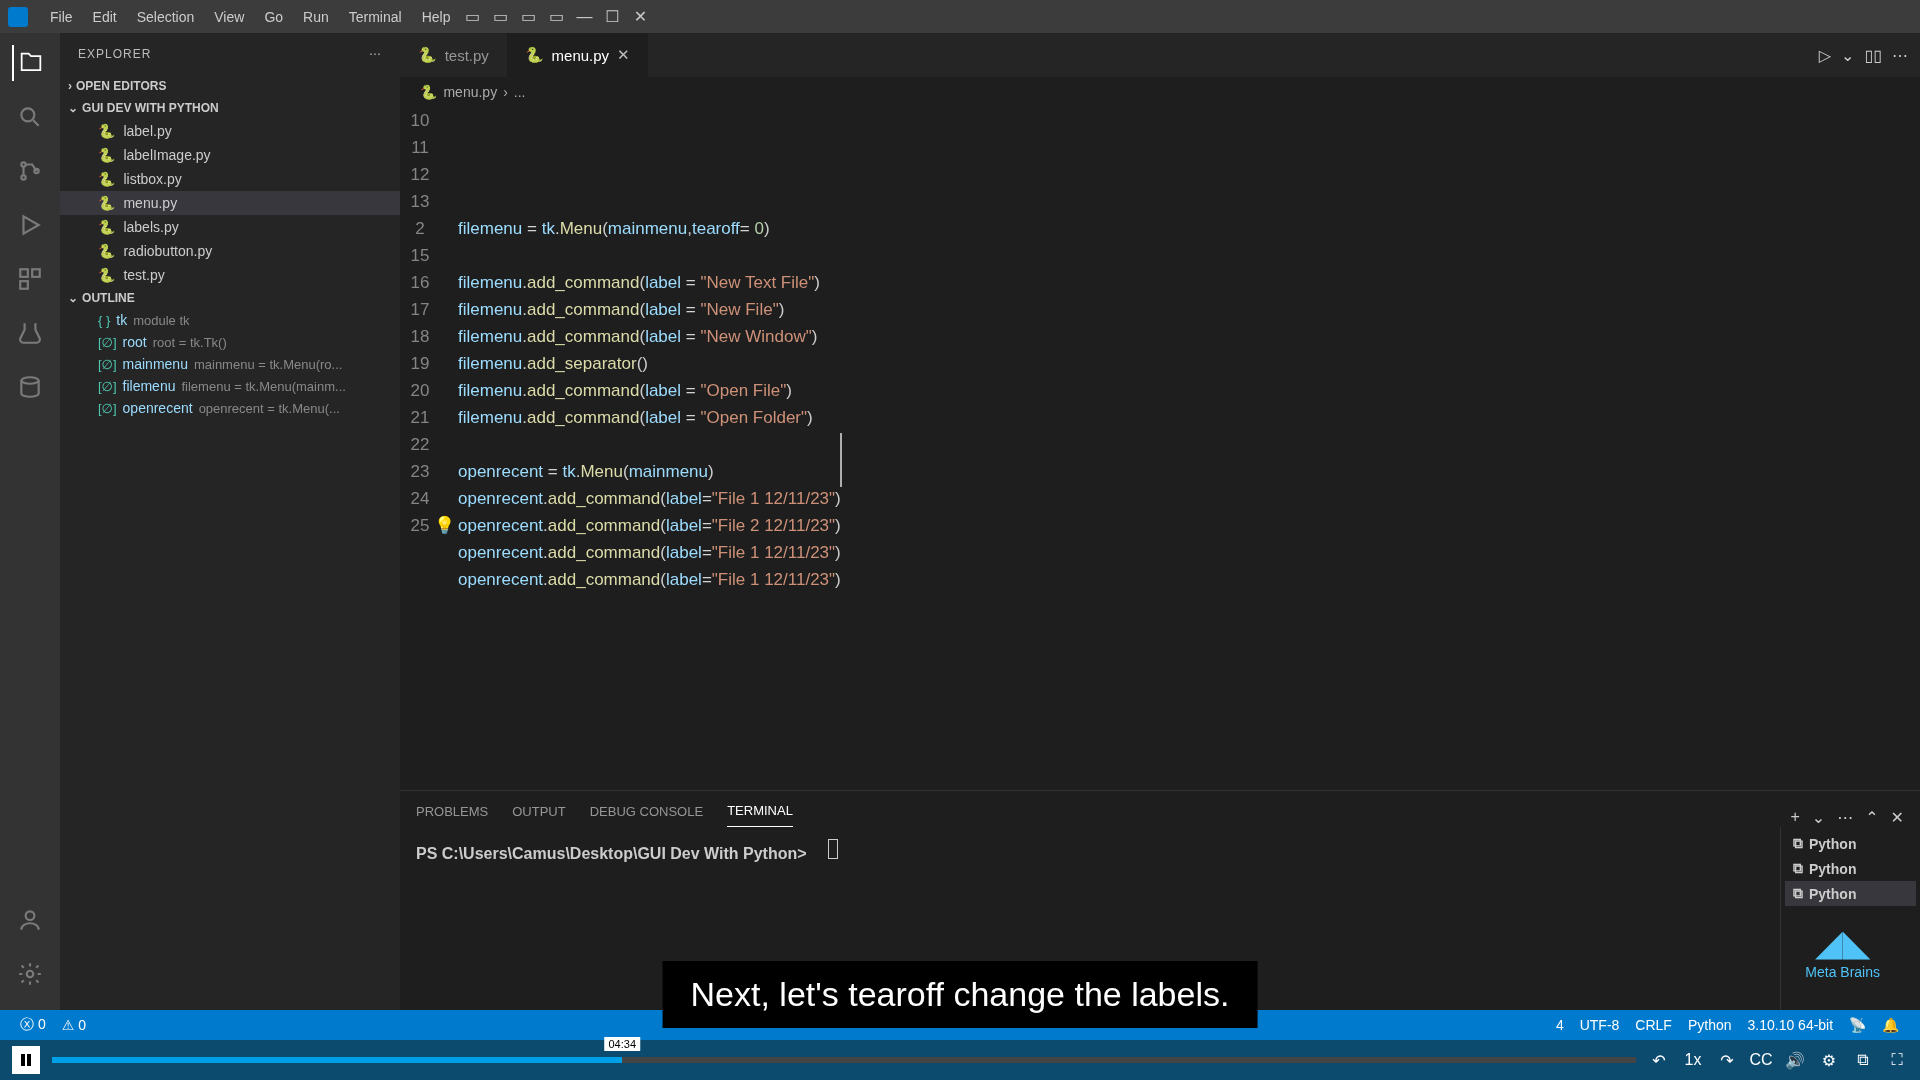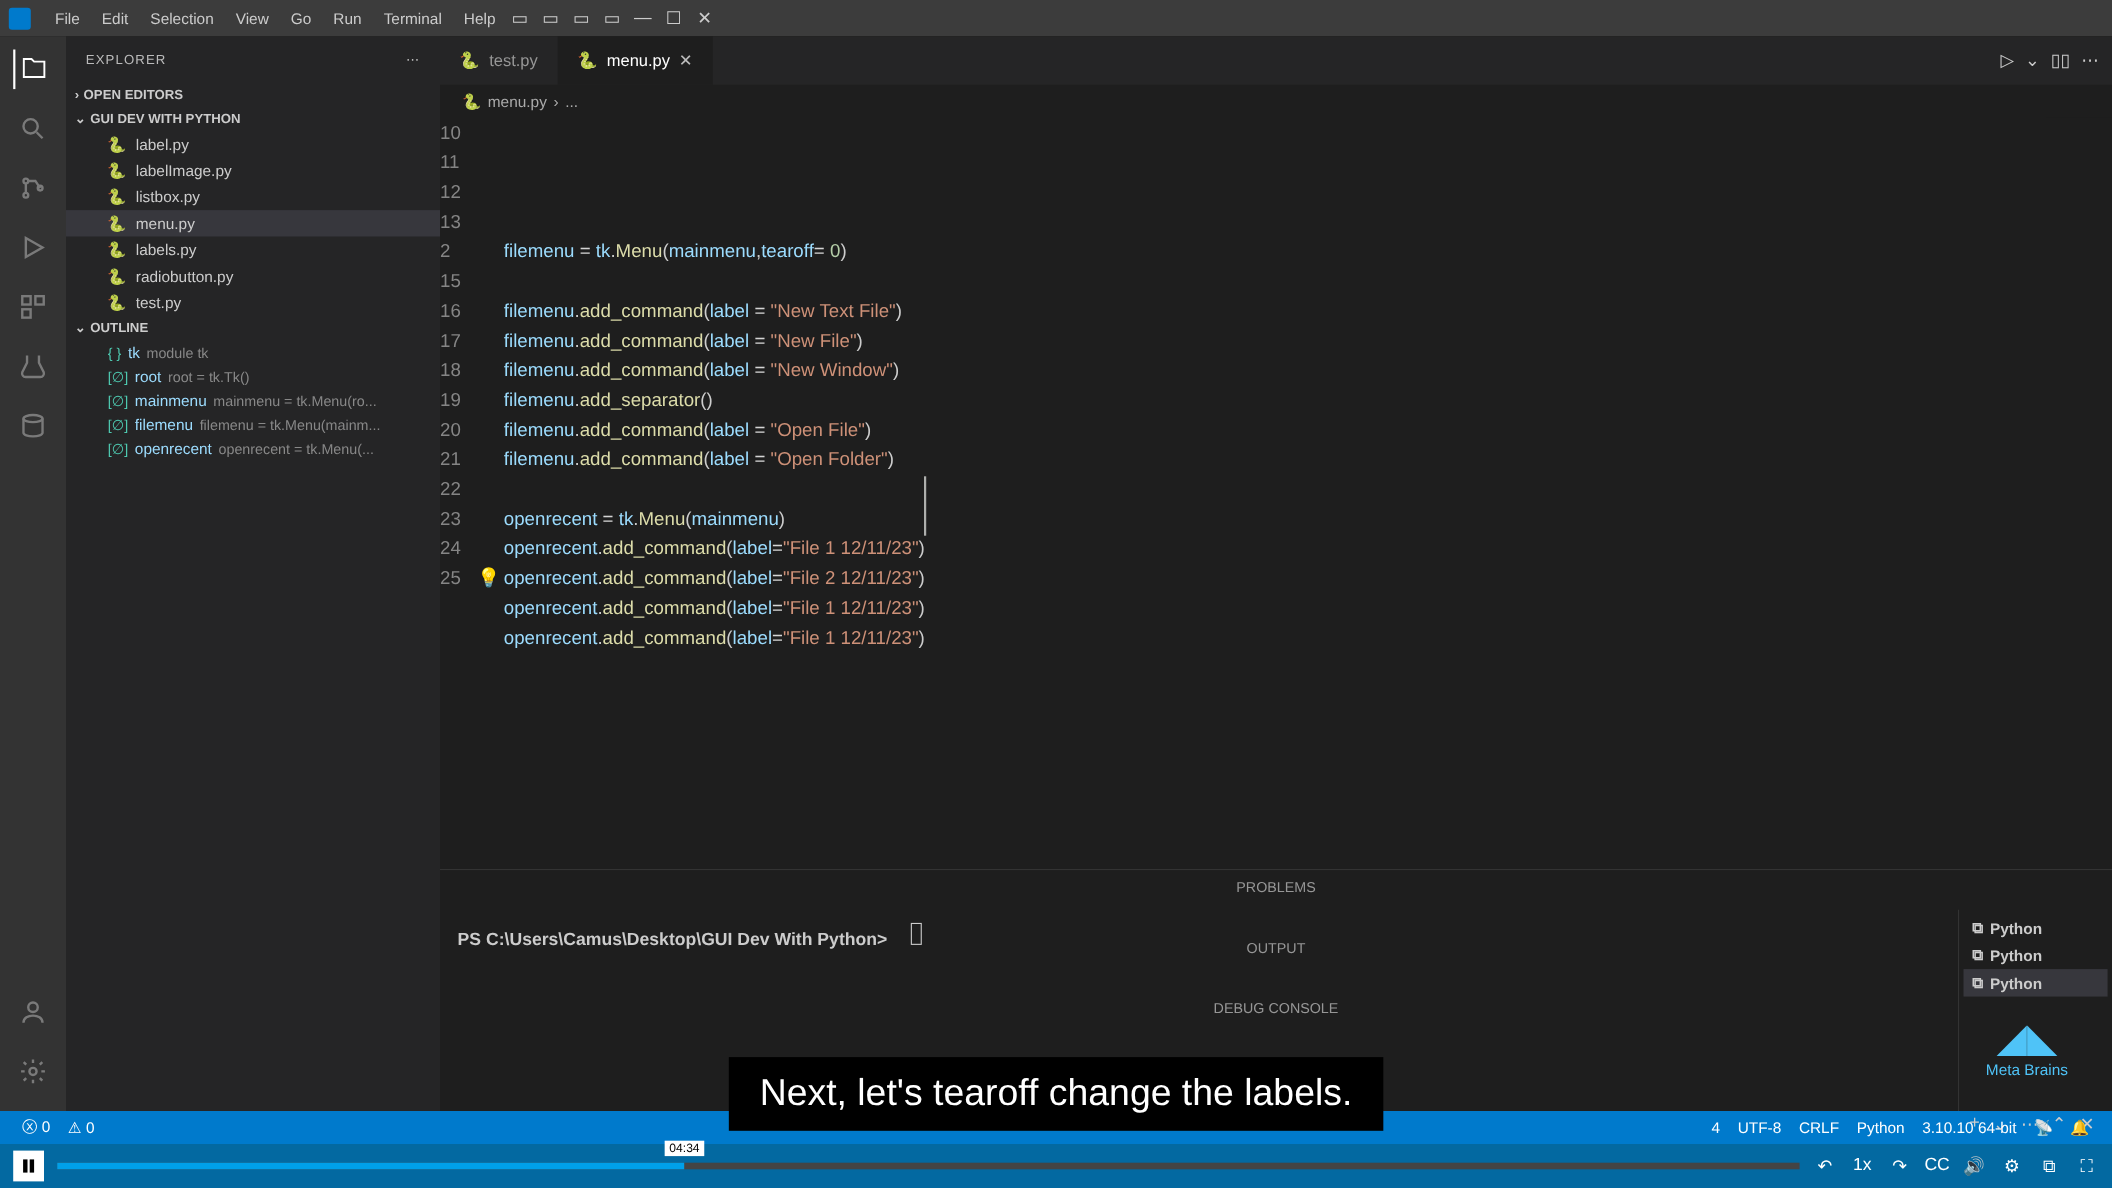--- a/index.html
+++ b/index.html
@@ -37,36 +37,36 @@
 
 .editor-area { flex: 1; display: flex; flex-direction: column; background: #1e1e1e; }
 .tabs { height: 44px; background: #252526; display: flex; align-items: center; }
 .tab { height: 100%; padding: 0 18px; display: flex; align-items: center; gap: 8px; cursor: pointer; font-size: 15px; color: #969696; }
 .tab.active { background: #1e1e1e; color: #ffffff; }
 .tab .fileicon { color: #519aba; }
 .tab .close { opacity: 0.7; }
 .tab-actions { margin-left: auto; display: flex; gap: 10px; padding-right: 12px; }
 .breadcrumbs { height: 30px; padding: 0 20px; display: flex; align-items: center; gap: 6px; font-size: 14px; color: #aaaaaa; }
 .editor { flex: 1; display: flex; font-family: 'Consolas', monospace; font-size: 17px; position: relative; }
-.gutter { width: 58px; text-align: left; padding-right: 18px; color: #858585; user-select: none; line-height: 27px; }
+.gutter { width: 58px; text-align: center; padding-right: 18px; color: #858585; user-select: none; line-height: 27px; }
 .code { flex: 1; line-height: 27px; white-space: pre; position: relative; }
 .code .line { position: relative; }
 .var { color: #9cdcfe; }
 .fn { color: #dcdcaa; }
 .str { color: #ce9178; }
 .num { color: #b5cea8; }
 .op { color: #d4d4d4; }
 .param { color: #9cdcfe; }
 .bulb { position: absolute; left: -24px; color: #ffcc00; }
 .cursor-line { position: absolute; width: 2px; height: 54px; background: #aeafad; }
 .minimap { position: absolute; right: 0; top: 0; width: 60px; height: 100%; background: #1e1e1e; opacity: 0.5; }
 
 
 .panel { height: 220px; border-top: 1px solid #333; display: flex; flex-direction: column; }
-.panel-tabs { height: 36px; display: flex; align-items: center; padding: 0 16px; gap: 24px; flex-direction: column; }
+.panel-tabs { height: 36px; display: flex; align-items: flex-end; padding: 0 16px; gap: 24px; }
 .panel-tab { font-size: 13px; text-transform: uppercase; color: #969696; cursor: pointer; padding: 8px 0; }
 .panel-tab.active { color: #ffffff; border-bottom: 1px solid #fff; }
 .panel-actions { margin-left: auto; display: flex; gap: 12px; }
 .panel-body { flex: 1; display: flex; font-weight: bold; }
 .terminal { flex: 1; padding: 12px 16px; font-family: 'Consolas', monospace; font-size: 16px; color: #cccccc; }
 .terminal-cursor { display: inline-block; width: 10px; height: 20px; border: 1px solid #cccccc; margin-left: 12px; }
 .terminal-list { width: 140px; border-left: 1px solid #333; padding: 4px; }
 .terminal-list-item { padding: 4px 8px; display: flex; align-items: center; gap: 6px; font-size: 14px; cursor: pointer; }
 .terminal-list-item.active { background: #37373d; }
 
@@ -74,21 +74,21 @@
 .statusbar { height: 30px; background: #007acc; display: flex; align-items: center; padding: 0 12px; font-size: 14px; color: #ffffff; }
 .statusbar .item { padding: 0 8px; cursor: pointer; }
 .statusbar .spacer { flex: 1; }
 
 
 .caption-overlay { position: absolute; bottom: 52px; left: 50%; transform: translateX(-50%); background: #000; color: #fff; font-size: 34px; padding: 14px 28px; font-weight: 500; }
 .logo-overlay { position: absolute; bottom: 100px; right: 40px; color: #4fc3f7; font-size: 14px; text-align: center; }
 .logo-overlay .tri { font-size: 36px; }
 
 
-.player { position: absolute; bottom: 0; left: 0; right: 0; height: 40px; background: #0369a1; display: flex; align-items: center; padding: 0 12px; gap: 12px; }
+.player { position: absolute; bottom: 0; left: 0; right: 0; height: 40px; background: #0c4a6e; display: flex; align-items: center; padding: 0 12px; gap: 12px; }
 .player .play-btn { width: 28px; height: 28px; background: #fff; display: flex; align-items: center; justify-content: center; cursor: pointer; }
 .player .progress { flex: 1; height: 6px; background: #444; position: relative; }
 .player .progress-fill { height: 100%; background: #00a0e9; width: 36%; }
 .player .time-badge { position: absolute; left: 36%; top: -20px; background: #fff; color: #000; font-size: 11px; padding: 1px 4px; transform: translateX(-50%); }
 .player .ctrl-icon { width: 22px; height: 22px; display: flex; align-items: center; justify-content: center; cursor: pointer; color: #fff; }
 
 svg { display: block; }
 </style>
 </head>
 <body>

